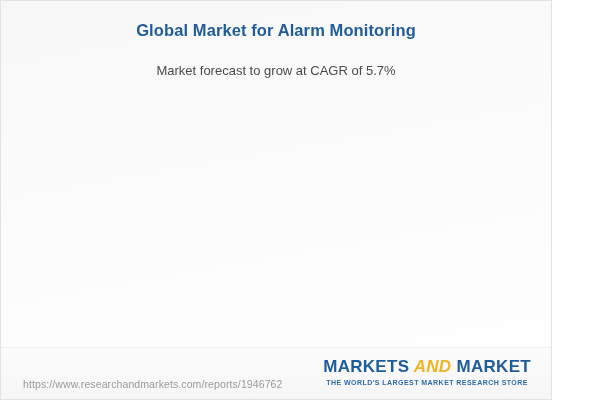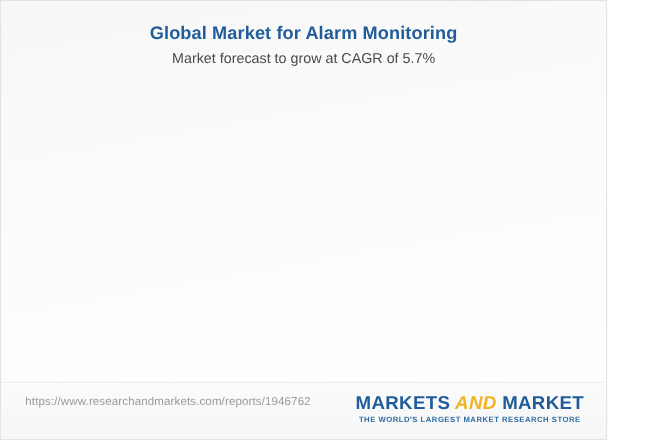--- a/index.html
+++ b/index.html
@@ -35,21 +35,21 @@
     color: #1f5c99;
     letter-spacing: 0.1px;
     line-height: 22px;
     margin: 0;
   }
   .chart-subtitle {
     font-size: 13px;
     font-weight: normal;
     color: #4a4a4a;
     line-height: 20px;
-    margin: 2px 0 0 0;
+    margin: 20px 0 0 0;
   }
 
   
   .plot {
     position: absolute;
     left: 0; top: 0;
     width: 600px;
     height: 348px;
   }
 
@@ -66,21 +66,21 @@
     position: absolute;
     left: 0; right: 0;
     bottom: 0;
     height: 51px;
     border-top: 1px solid #ededed;
     background: linear-gradient(to bottom, #fbfbfb 0%, #f6f6f6 100%);
   }
   .footer-url {
     position: absolute;
     left: 22px;
-    top: 11px;
+    top: 30px;
     font-size: 10.5px;
     color: #9a9a9a;
     letter-spacing: 0.1px;
     white-space: nowrap;
   }
   .logo {
     position: absolute;
     right: 20px;
     top: 9px;
     text-align: center;

